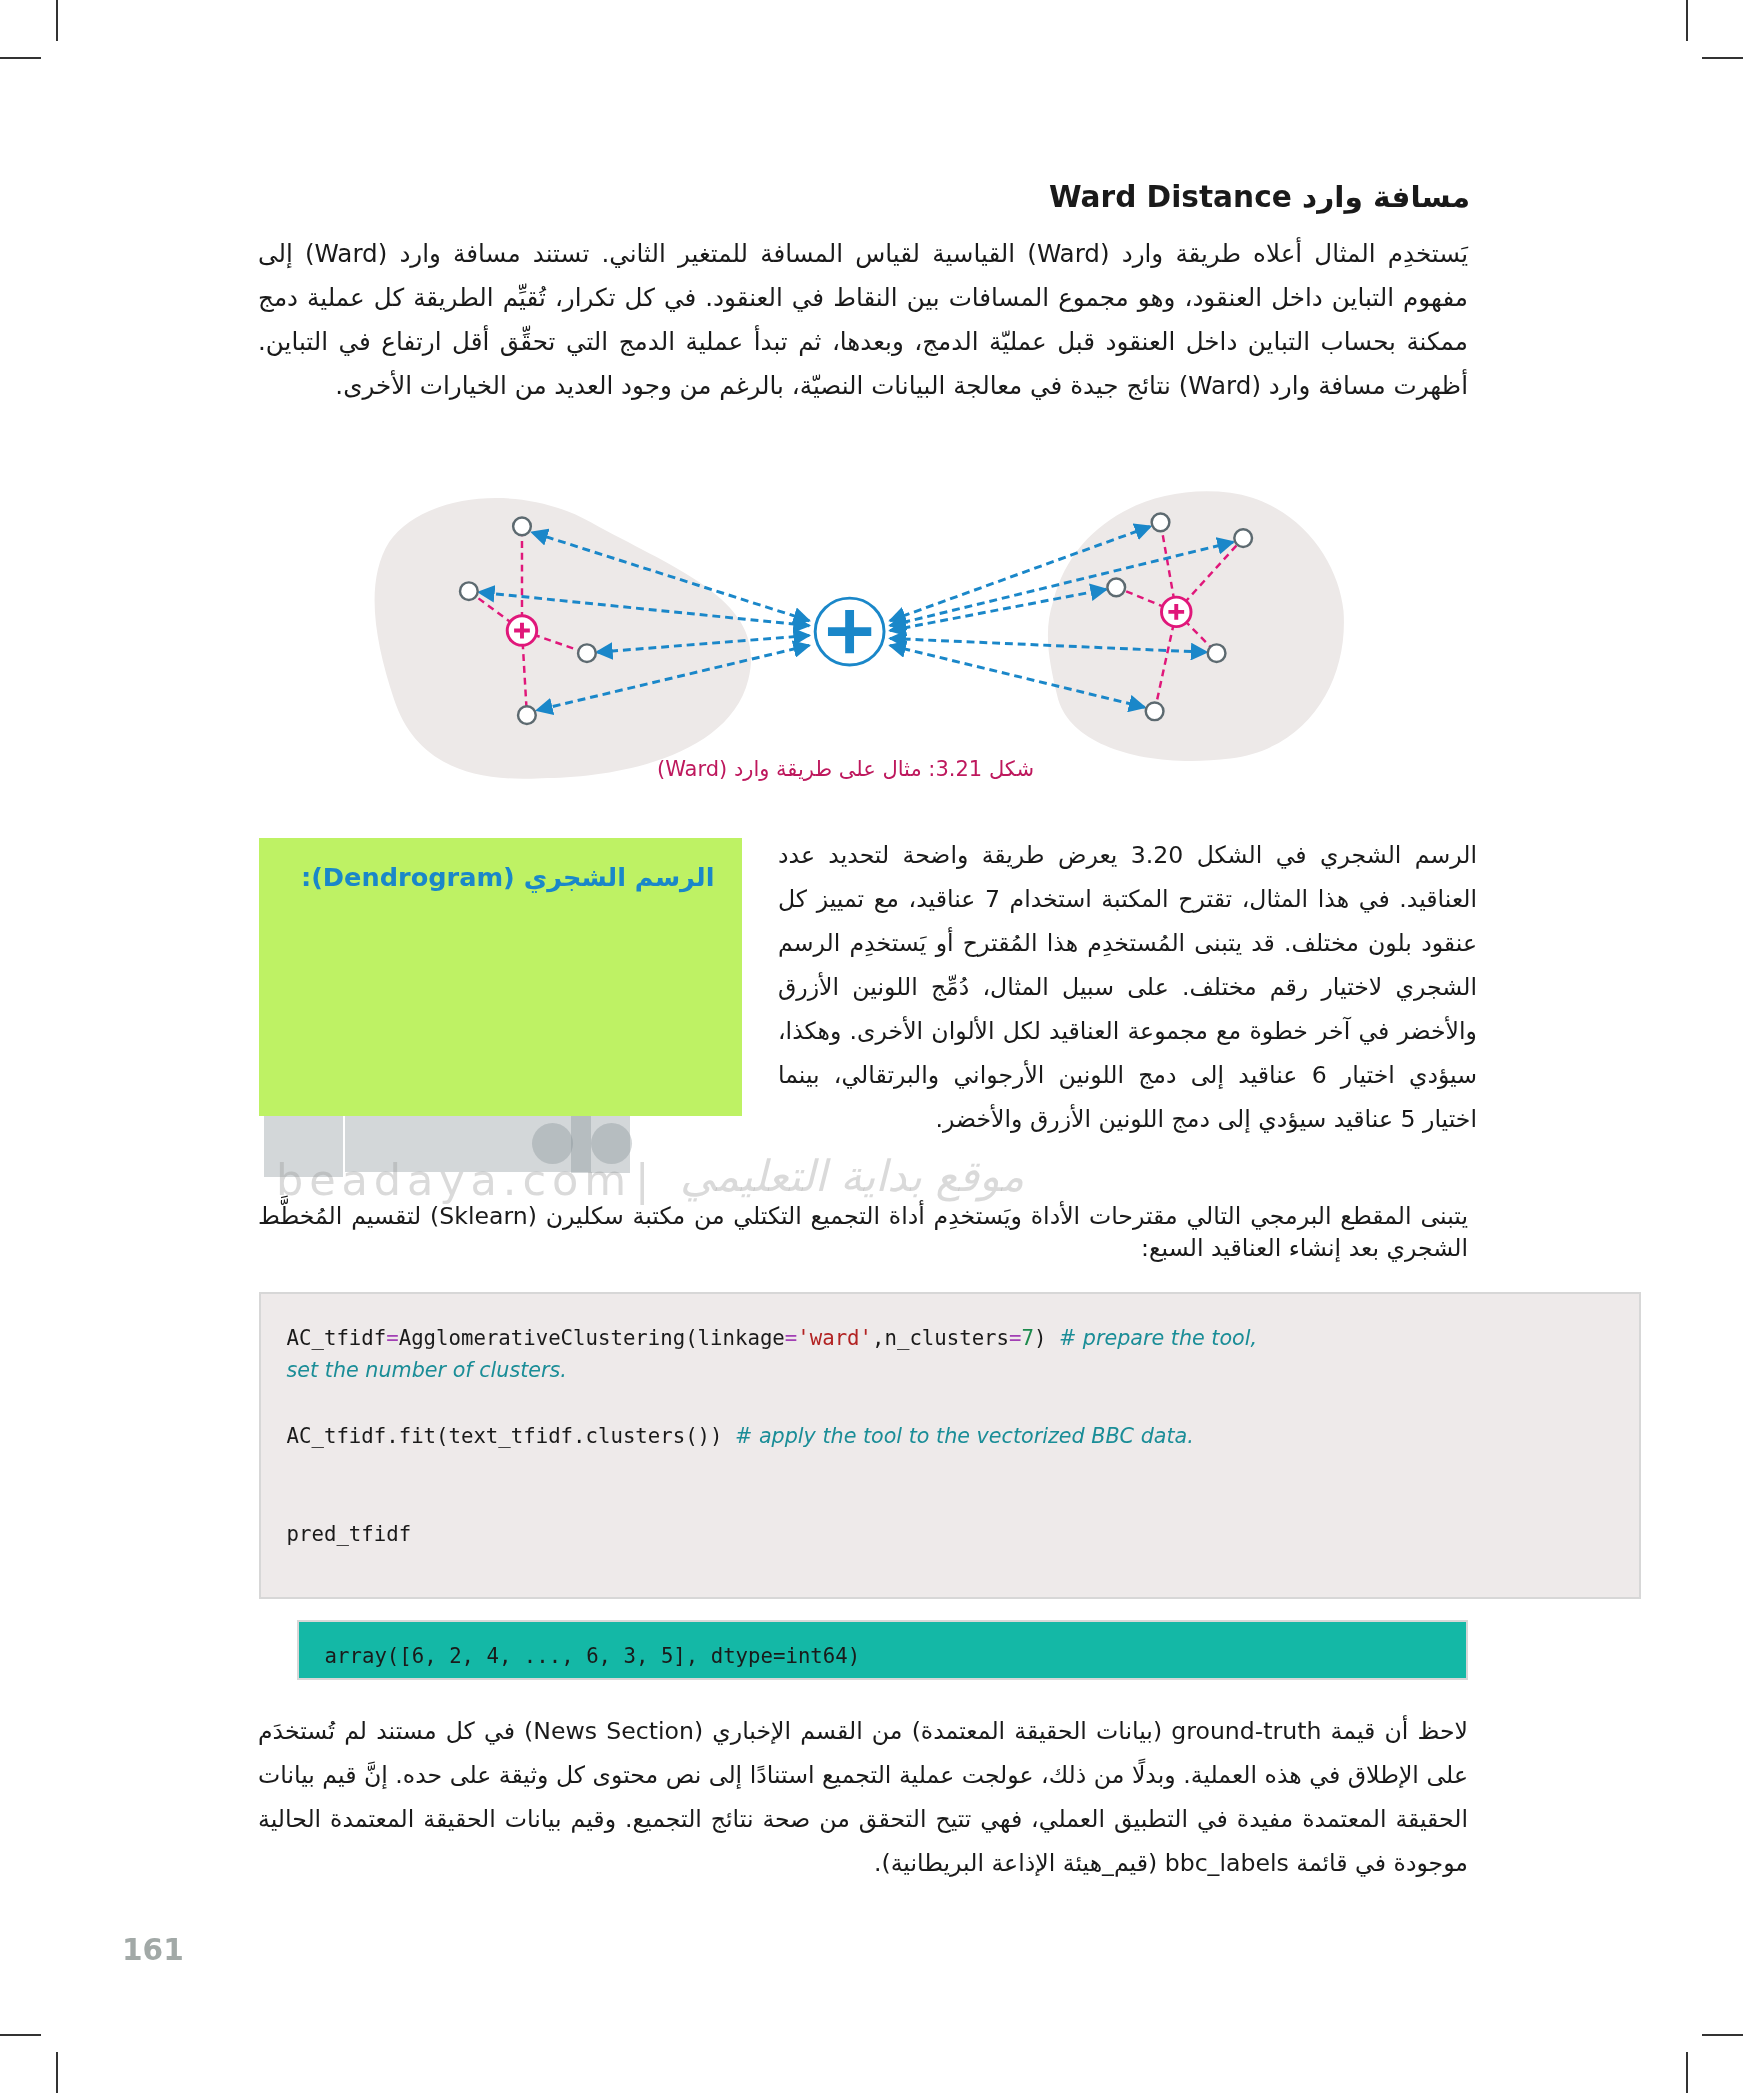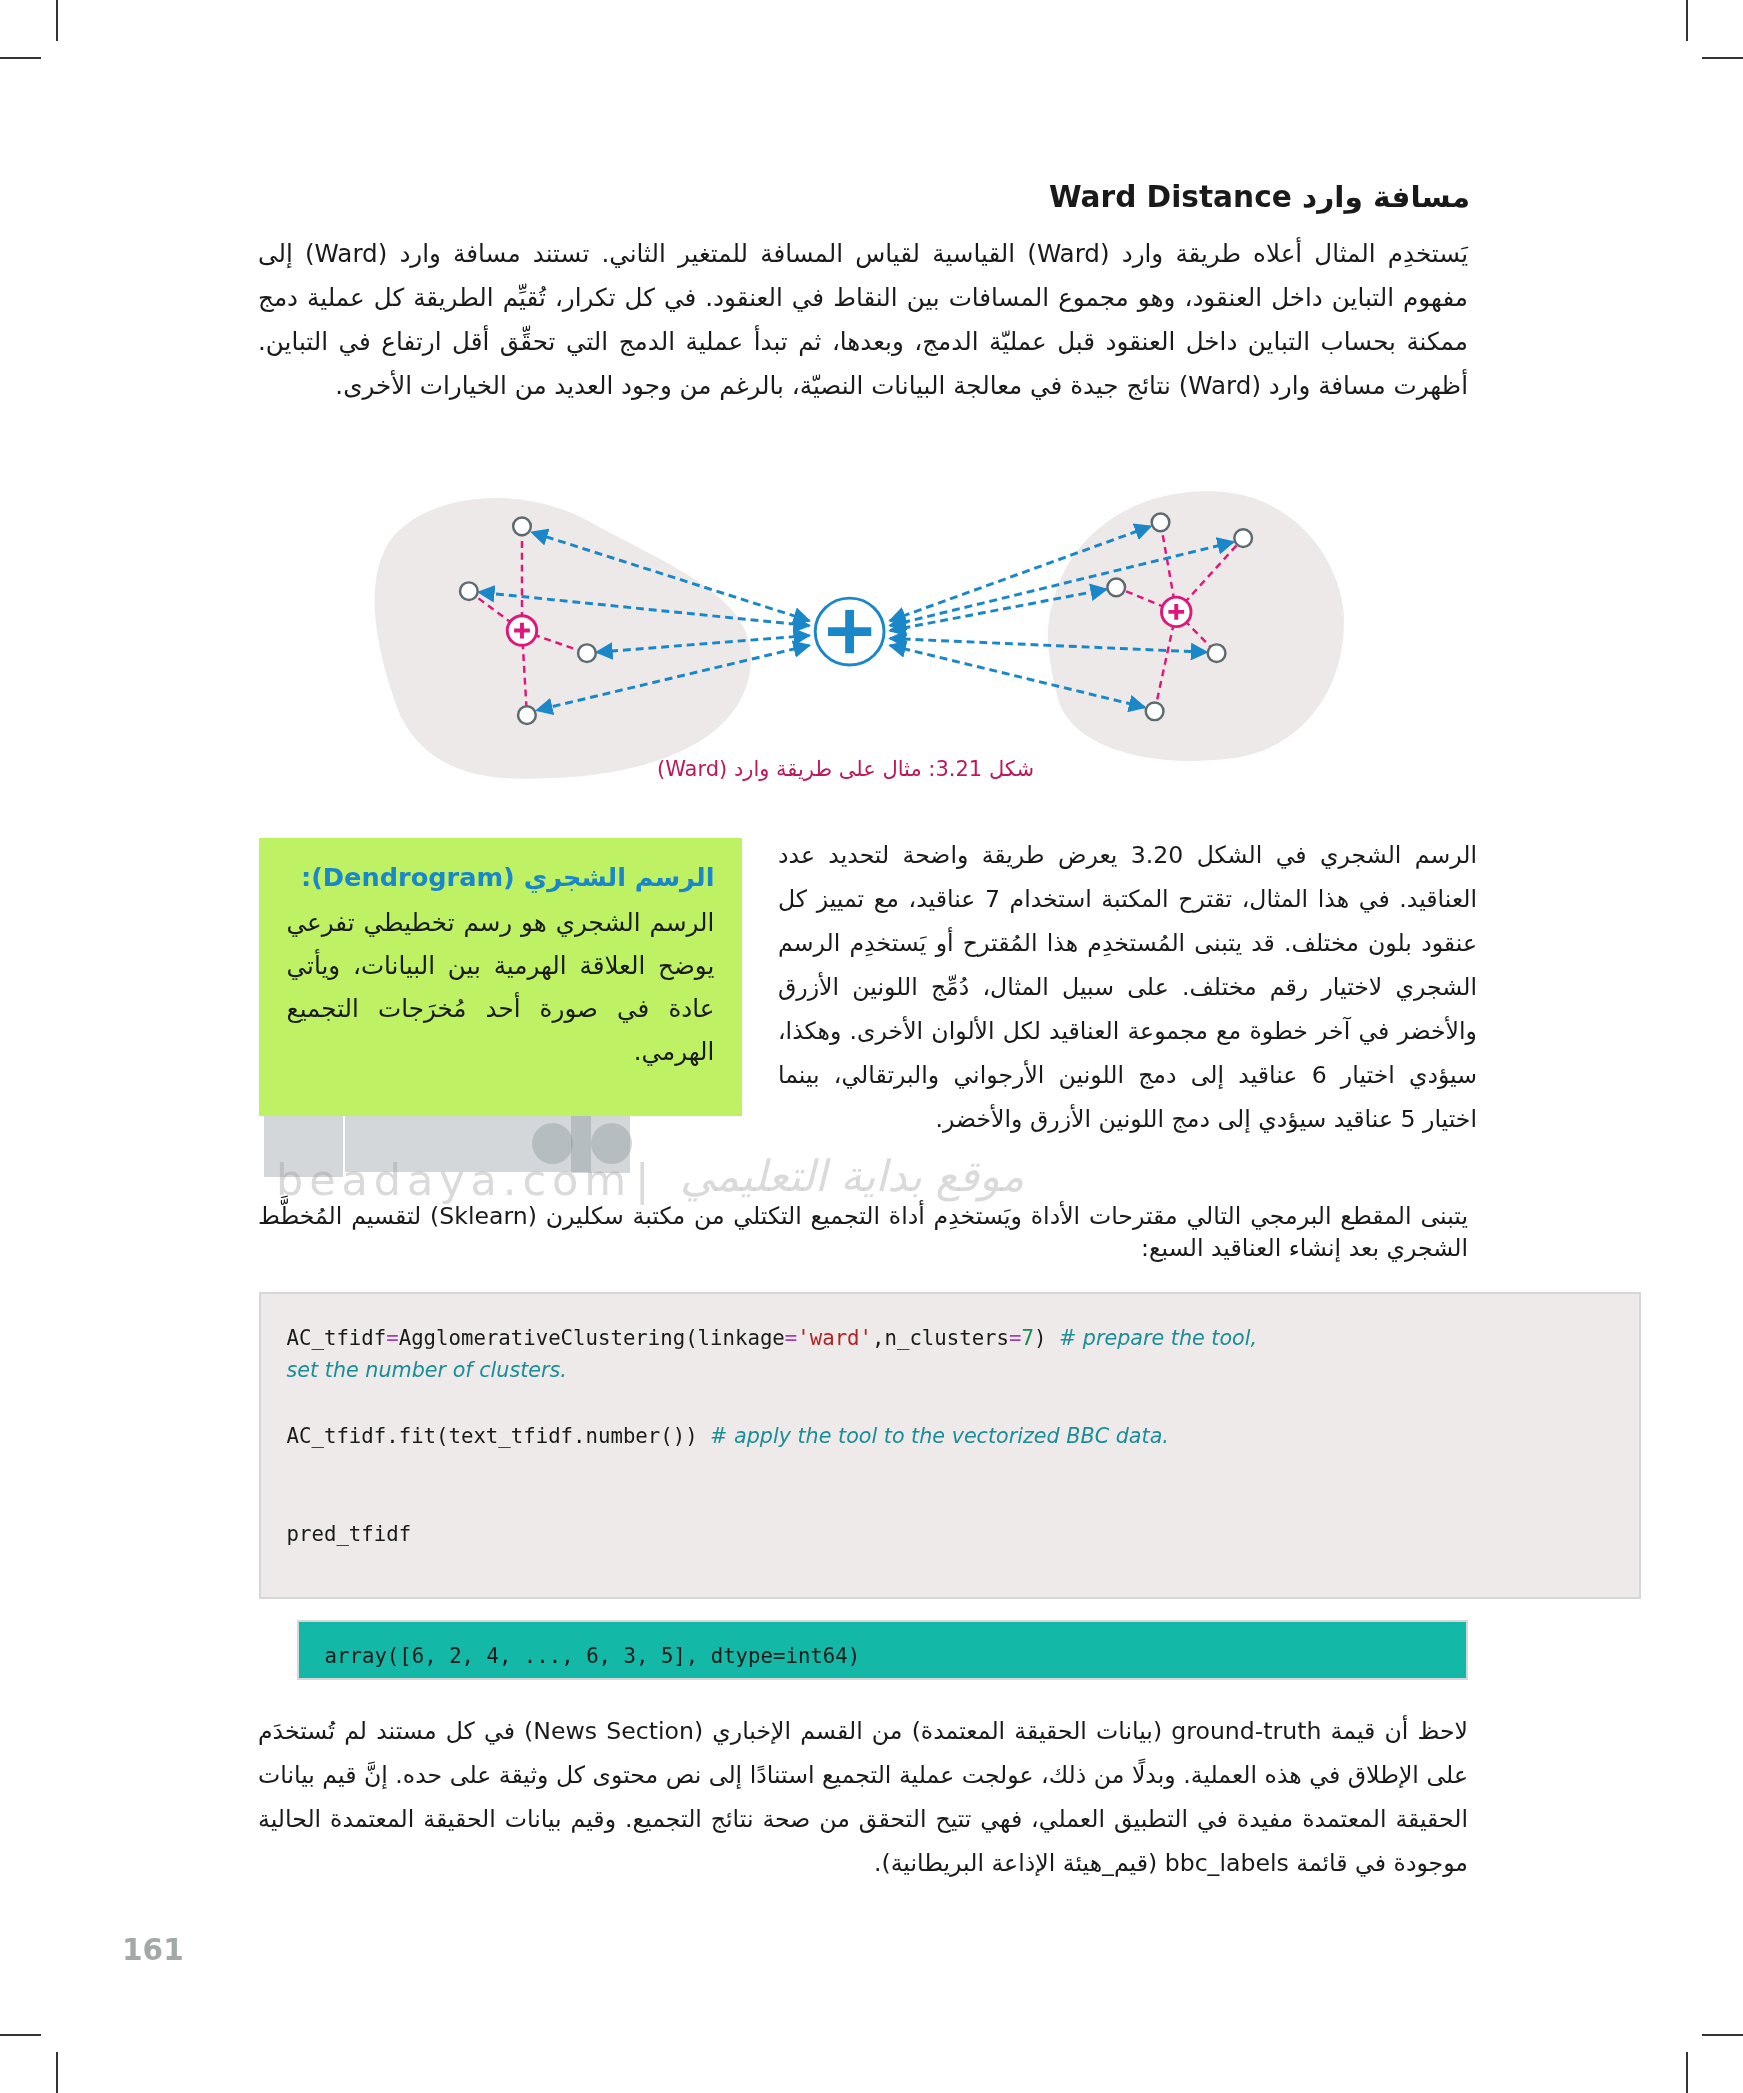--- a/index.html
+++ b/index.html
@@ -105,36 +105,35 @@
     <g>
       <ellipse cx="493" cy="151" rx="35" ry="34" fill="#fff" stroke="#1a87c9" stroke-width="3"></ellipse>
       <path d="M471,151 H515 M493,129 V173" stroke="#1a87c9" stroke-width="9"></path>
     </g>
   </svg>
 </div>
 <div id="caption">شكل 3.21: مثال على طريقة وارد (Ward)</div>
 
 <div id="defbox">
   <h3>الرسم الشجري (Dendrogram):</h3>
-  <p class="rtl">الرسم الشجري هو رسم تخطيطي تفرعي يوضح العلاقة الهرمية بين البيانات، ويأتي عادة في صورة أحد مُخرَجات التجميع الهرمي.</p>
 </div>
 
 <p id="dendro-text" class="rtl">الرسم الشجري في الشكل 3.20 يعرض طريقة واضحة لتحديد عدد العناقيد. في هذا المثال، تقترح المكتبة استخدام 7 عناقيد، مع تمييز كل عنقود بلون مختلف. قد يتبنى المُستخدِم هذا المُقترح أو يَستخدِم الرسم الشجري لاختيار رقم مختلف. على سبيل المثال، دُمِّج اللونين الأزرق والأخضر في آخر خطوة مع مجموعة العناقيد لكل الألوان الأخرى. وهكذا، سيؤدي اختيار 6 عناقيد إلى دمج اللونين الأرجواني والبرتقالي، بينما اختيار 5 عناقيد سيؤدي إلى دمج اللونين الأزرق والأخضر.</p>
 
 <div class="watermark" style="left:276px;top:1155px;">beadaya.com</div>
 <div class="watermark" style="left:635px;top:1155px;">|</div>
 <div class="watermark" style="left:680px;top:1151px;direction:rtl;letter-spacing:0;font-style:italic;">موقع بداية التعليمي</div>
 
 <p id="code-intro" class="rtl">يتبنى المقطع البرمجي التالي مقترحات الأداة ويَستخدِم أداة التجميع التكتلي من مكتبة سكليرن (Sklearn) لتقسيم المُخطَّط الشجري بعد إنشاء العناقيد السبع:</p>
 
 <div id="code" class="codebox">
   <div class="line"><span>AC_tfidf</span><span class="op">=</span><span>AgglomerativeClustering(linkage</span><span class="op">=</span><span class="str">'ward'</span><span>,n_clusters</span><span class="op">=</span><span class="num">7</span><span>)</span> <span class="cm"># prepare the tool,</span></div>
   <div class="line cm">set the number of clusters.</div>
   <div class="gap"></div>
-  <div class="line"><span>AC_tfidf.fit(text_tfidf.number())</span> <span class="cm"># apply the tool to the vectorized BBC data.</span></div>
+  <div class="line"><span>AC_tfidf.fit(text_tfidf.clusters())</span> <span class="cm"># apply the tool to the vectorized BBC data.</span></div>
   <div class="gap"></div>
   <div class="gap"></div>
   <div class="line">pred_tfidf</div>
 </div>
 
 <div id="output" class="codebox">array([6, 2, 4, ..., 6, 3, 5], dtype=int64)</div>
 
 <p id="closing" class="rtl">لاحظ أن قيمة ground-truth (بيانات الحقيقة المعتمدة) من القسم الإخباري (News Section) في كل مستند لم تُستخدَم على الإطلاق في هذه العملية. وبدلًا من ذلك، عولجت عملية التجميع استنادًا إلى نص محتوى كل وثيقة على حده. إنَّ قيم بيانات الحقيقة المعتمدة مفيدة في التطبيق العملي، فهي تتيح التحقق من صحة نتائج التجميع. وقيم بيانات الحقيقة المعتمدة الحالية موجودة في قائمة bbc_labels (قيم_هيئة الإذاعة البريطانية).</p>
 
 <div id="pagenum">161</div>

